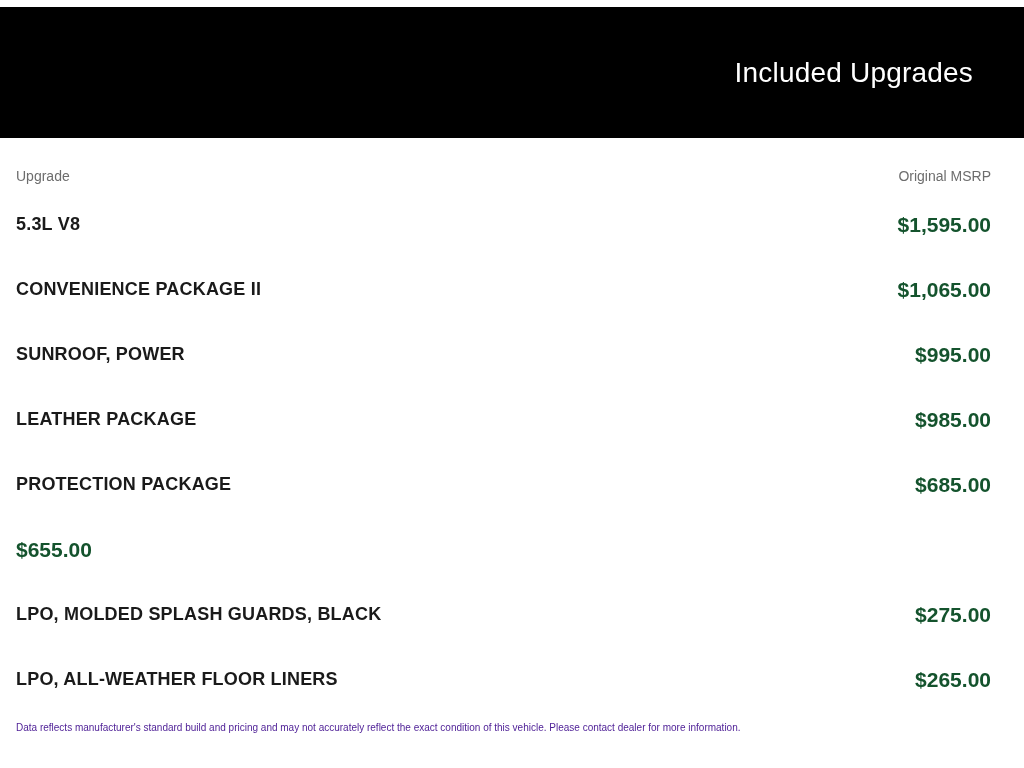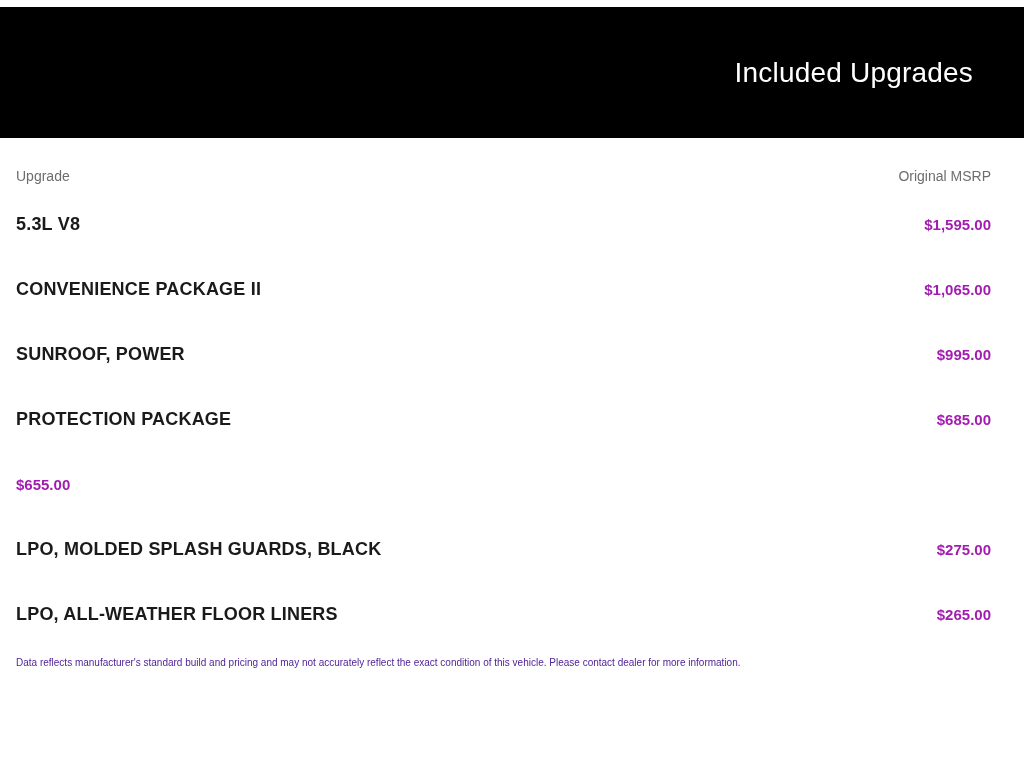--- a/index.html
+++ b/index.html
@@ -57,22 +57,22 @@
     align-items: center;
     justify-content: space-between;
   }
   .row-name {
     color: #1a1a1a;
     font-size: 18px;
     font-weight: 700;
     letter-spacing: 0.2px;
   }
   .row-price {
-    color: #a21caf;
-    font-size: 15px;
+    color: #14532d;
+    font-size: 21px;
     font-weight: 700;
   }
   .disclaimer {
     margin-top: 8px;
     color: #4c1d95;
     font-size: 10px;
     line-height: 16px;
   }
 </style>
 </head>
@@ -100,20 +100,24 @@
   <div class="row">
     <span class="row-name">CONVENIENCE PACKAGE II</span>
     <span class="row-price">$1,065.00</span>
   </div>
 
   <div class="row">
     <span class="row-name">SUNROOF, POWER</span>
     <span class="row-price">$995.00</span>
   </div>
 
+  <div class="row">
+    <span class="row-name">LEATHER PACKAGE</span>
+    <span class="row-price">$985.00</span>
+  </div>
 
   <div class="row">
     <span class="row-name">PROTECTION PACKAGE</span>
     <span class="row-price">$685.00</span>
   </div>
 
   <div class="row">
     <span class="row-price">$655.00</span>
   </div>
 

